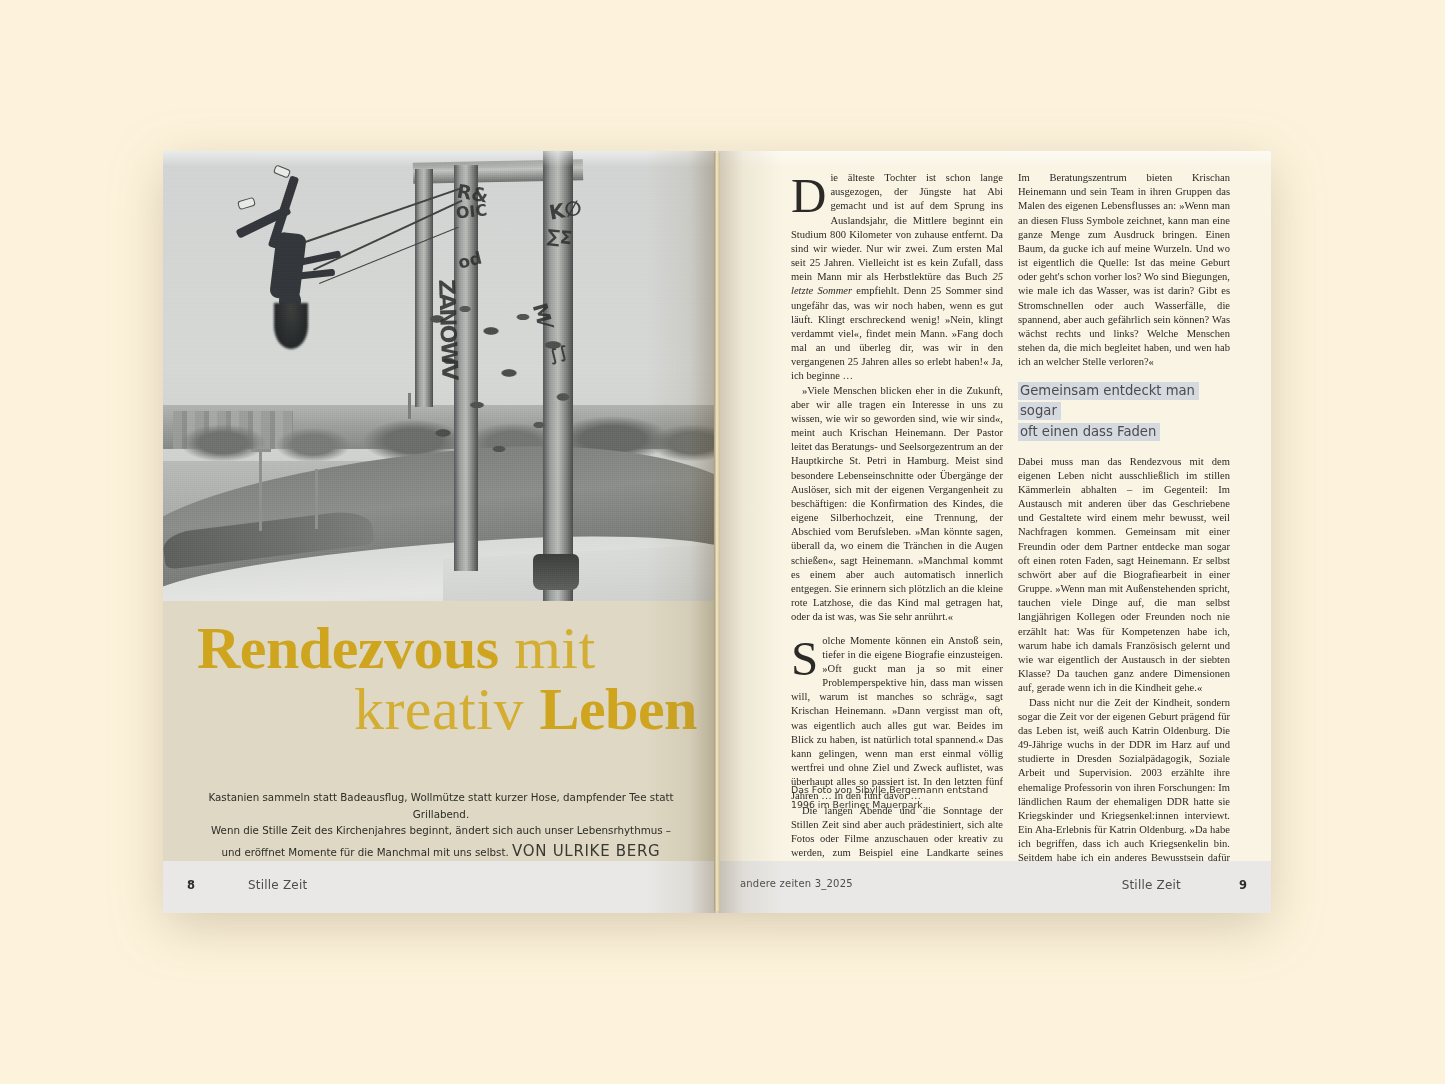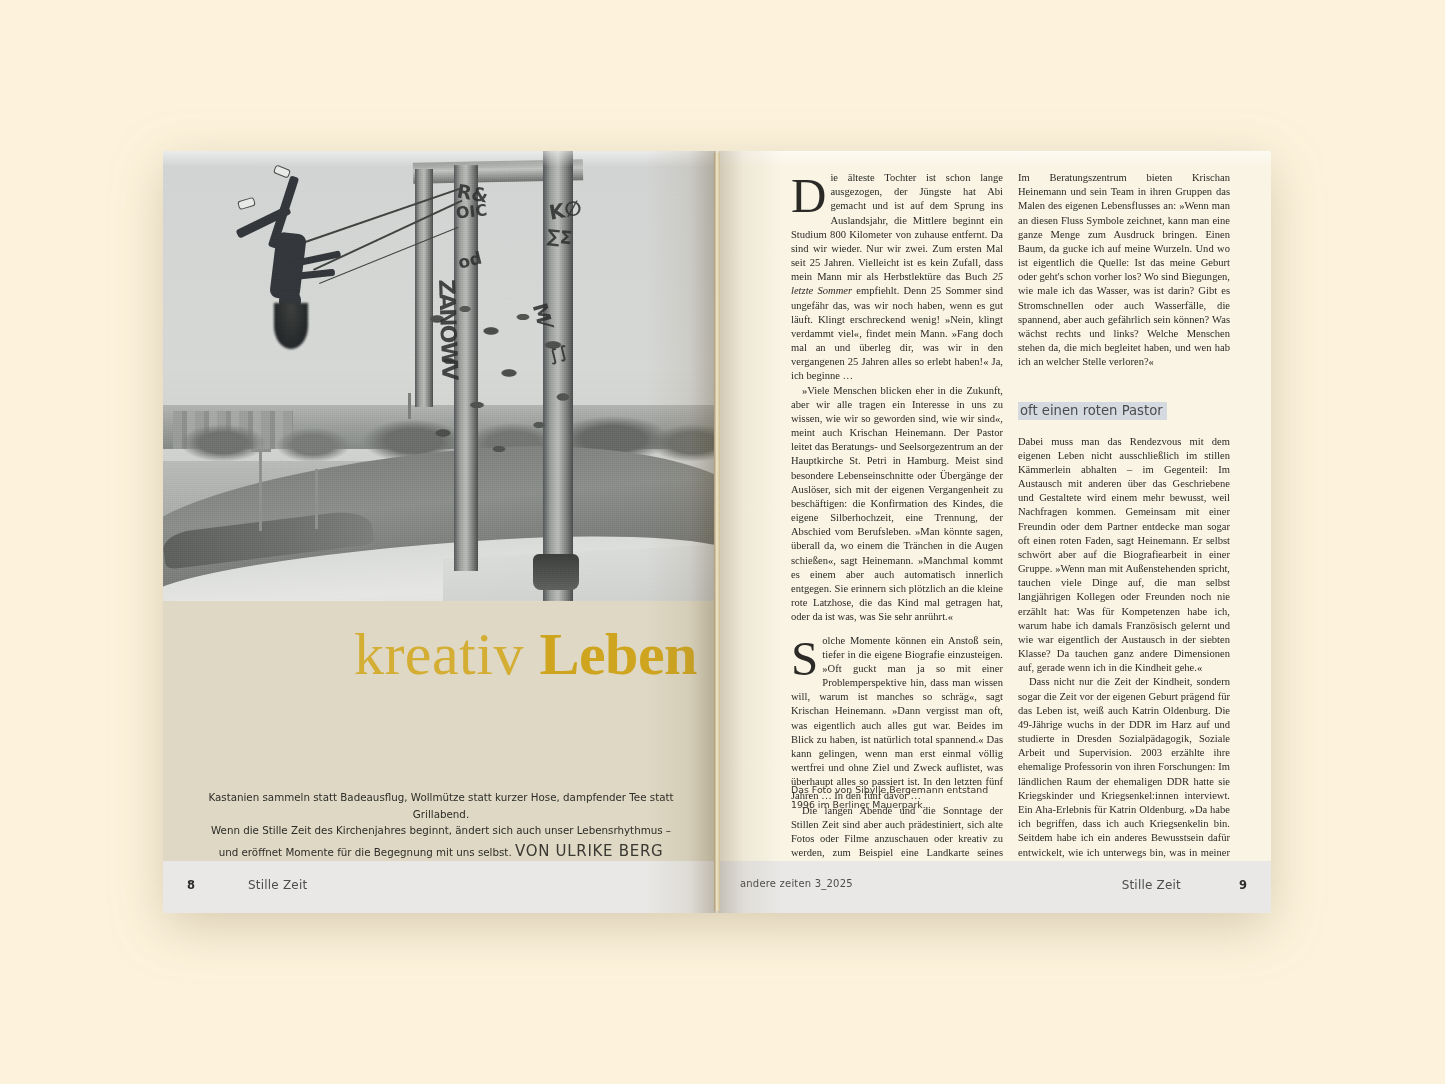--- a/index.html
+++ b/index.html
@@ -379,29 +379,32 @@
           <div class="p-seg" style="left:46px; top:118px; width:22px; height:24px; border-radius:50%;"></div>
           <div class="p-hair" style="left:41px; top:132px;"></div>
         </div>
 
         <div class="ph-bag"></div>
         <div class="ph-grain"></div>
       </div>
 
       <div class="titleblock">
         <div class="headline">
+          <div class="hl-line hl-line1">
+            <span class="hl-bold">Rendezvous</span><span class="hl-light"> mit</span>
+          </div>
           <div class="hl-line hl-line2">
             <span class="hl-light">kreativ </span><span class="hl-bold">Leben</span>
           </div>
         </div>
 
         <div class="standfirst">
           <span>Kastanien sammeln statt Badeausflug, Wollmütze statt kurzer Hose, dampfender Tee statt Grillabend.</span><br>
           <span>Wenn die Stille Zeit des Kirchenjahres beginnt, ändert sich auch unser Lebensrhythmus –</span><br>
-          <span>und eröffnet Momente für die Begegnung mit uns selbst.</span>
+          <span>und eröffnet Momente für die Manchmal mit uns selbst.</span>
           <span class="byline">VON ULRIKE BERG</span>
         </div>
       </div>
 
       <div class="footer">
         <div class="footer-left-inner">
           <span class="fnum f-l-num">8</span>
           <span class="fsec f-l-sec">Stille Zeit</span>
         </div>
       </div>
@@ -419,22 +422,22 @@
           <p class="para">»Viele Menschen blicken eher in die Zukunft, aber wir alle tragen ein Interesse in uns zu wissen, wie wir so geworden sind, wie wir sind«, meint auch Krischan Heinemann. Der Pastor leitet das Beratungs- und Seelsorgezentrum an der Hauptkirche St. Petri in Hamburg. Meist sind besondere Lebenseinschnitte oder Übergänge der Auslöser, sich mit der eigenen Vergangenheit zu beschäftigen: die Konfirmation des Kindes, die eigene Silberhochzeit, eine Trennung, der Abschied vom Berufsleben. »Man könnte sagen, überall da, wo einem die Tränchen in die Augen schießen«, sagt Heinemann. »Manchmal kommt es einem aber auch automatisch innerlich entgegen. Sie erinnern sich plötzlich an die kleine rote Latzhose, die das Kind mal getragen hat, oder da ist was, was Sie sehr anrührt.«</p>
           <div class="gap"></div>
           <p class="para dropcap-para"><span class="dropcap">S</span><span>olche Momente können ein Anstoß sein, tiefer in die eigene Biografie einzusteigen. »Oft guckt man ja so mit einer Problemperspektive hin, dass man wissen will, warum ist manches so schräg«, sagt Krischan Heinemann. »Dann vergisst man oft, was eigentlich auch alles gut war. Beides im Blick zu haben, ist natürlich total spannend.« Das kann gelingen, wenn man erst einmal völlig wertfrei und ohne Ziel und Zweck auflistet, was überhaupt alles so passiert ist. In den letzten fünf Jahren … In den fünf davor …</span></p>
           <p class="para">Die langen Abende und die Sonntage der Stillen Zeit sind aber auch prädestiniert, sich alte Fotos oder Filme anzuschauen oder kreativ zu werden, zum Beispiel eine Landkarte seines Lebens zu erstellen.</p>
           <div class="photocredit">Das Foto von Sibylle Bergemann entstand 1996 im Berliner Mauerpark.</div>
         </div>
 
         <div class="col colB">
           <p class="para">Im Beratungszentrum bieten Krischan Heinemann und sein Team in ihren Gruppen das Malen des eigenen Lebensflusses an: »Wenn man an diesen Fluss Symbole zeichnet, kann man eine ganze Menge zum Ausdruck bringen. Einen Baum, da gucke ich auf meine Wurzeln. Und wo ist eigentlich die Quelle: Ist das meine Geburt oder geht's schon vorher los? Wo sind Biegungen, wie male ich das Wasser, was ist darin? Gibt es Stromschnellen oder auch Wasserfälle, die spannend, aber auch gefährlich sein können? Was wächst rechts und links? Welche Menschen stehen da, die mich begleitet haben, und wen hab ich an welcher Stelle verloren?«</p>
           <div class="pullquote">
-            <br>
-            <span class="pq-line">oft einen roten Pastor</span>
+            <span class="pq-line">Gemeinsam entdeckt man sogar</span><br>
+            <span class="pq-line">oft einen dass Faden</span>
           </div>
           <p class="para">Dabei muss man das Rendezvous mit dem eigenen Leben nicht ausschließlich im stillen Kämmerlein abhalten – im Gegenteil: Im Austausch mit anderen über das Geschriebene und Gestaltete wird einem mehr bewusst, weil Nachfragen kommen. Gemeinsam mit einer Freundin oder dem Partner entdecke man sogar oft einen roten Faden, sagt Heinemann. Er selbst schwört aber auf die Biografiearbeit in einer Gruppe. »Wenn man mit Außenstehenden spricht, tauchen viele Dinge auf, die man selbst langjährigen Kollegen oder Freunden noch nie erzählt hat: Was für Kompetenzen habe ich, warum habe ich damals Französisch gelernt und wie war eigentlich der Austausch in der siebten Klasse? Da tauchen ganz andere Dimensionen auf, gerade wenn ich in die Kindheit gehe.«</p>
           <p class="para">Dass nicht nur die Zeit der Kindheit, sondern sogar die Zeit vor der eigenen Geburt prägend für das Leben ist, weiß auch Katrin Oldenburg. Die 49-Jährige wuchs in der DDR im Harz auf und studierte in Dresden Sozialpädagogik, Soziale Arbeit und Supervision. 2003 erzählte ihre ehemalige Professorin von ihren Forschungen: Im ländlichen Raum der ehemaligen DDR hatte sie Kriegskinder und Kriegsenkel:innen interviewt. Ein Aha-Erlebnis für Katrin Oldenburg. »Da habe ich begriffen, dass ich auch Kriegsenkelin bin. Seitdem habe ich ein anderes Bewusstsein dafür entwickelt, wie ich unterwegs bin, was in meiner Herkunftsfamilie passiert ist und warum die Menschen dort so sind, wie sie sind.«</p>
           <div class="gap"></div>
 
         </div>
       </div>
 
       <div class="footer">
         <div class="footer-right-inner">

